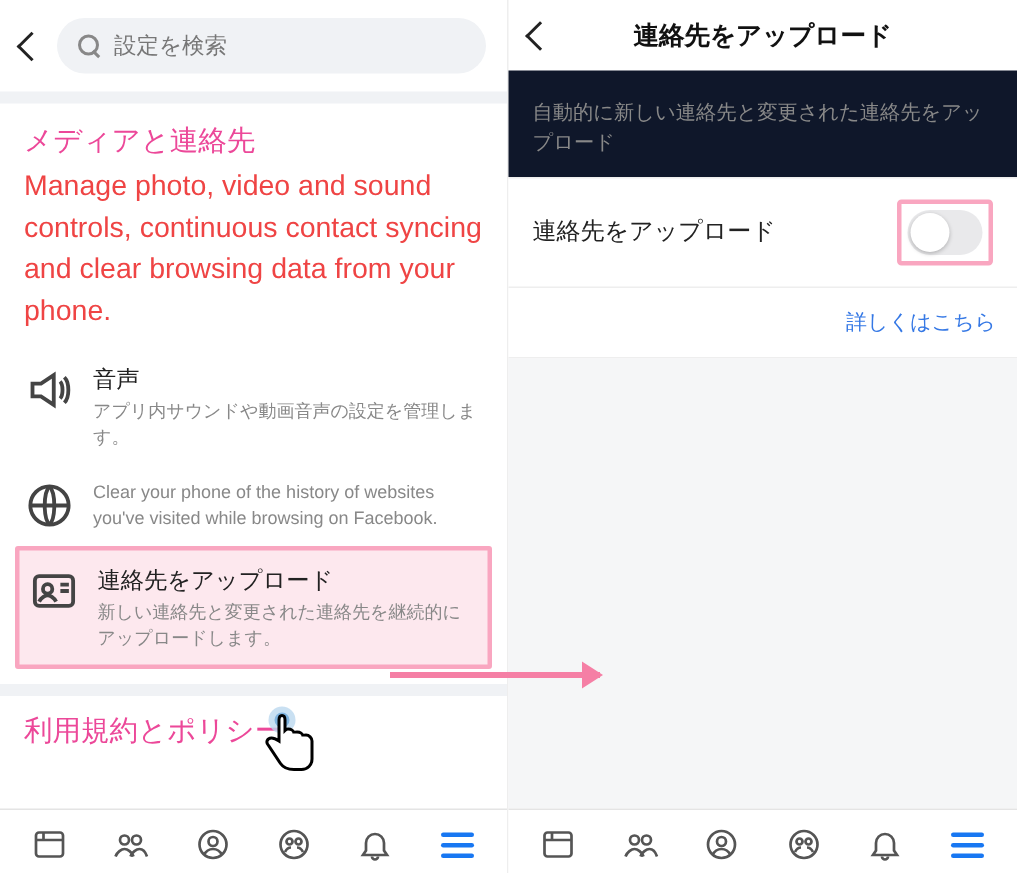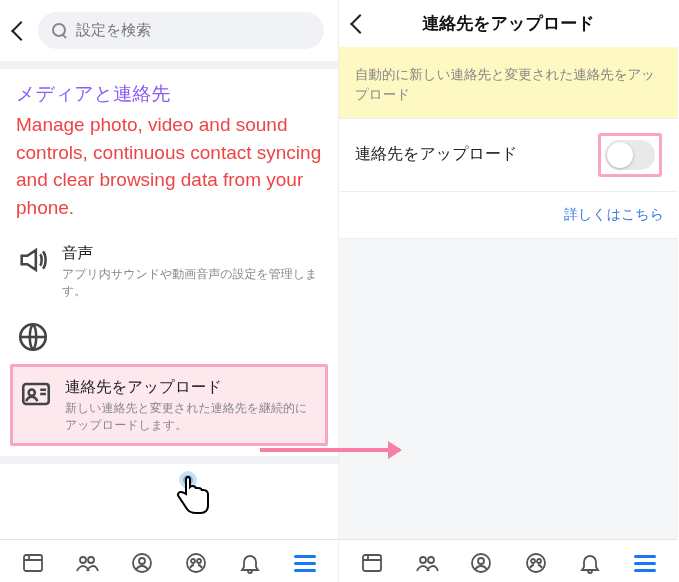--- a/index.html
+++ b/index.html
@@ -37,21 +37,21 @@
     content: ""; position: absolute; width: 2px; height: 6px;
     background: #888; transform: rotate(-45deg); left: 11px; top: 10px;
   }
   .search-text { font-size: 15px; color: #777; }
   .hdr-title {
     flex: 1; text-align: center; font-size: 17px; font-weight: 600; color: #111;
   }
   .spacer-bar { height: 8px; background: #f0f2f5; }
   
   .section-head { padding: 12px 16px 6px; }
-  .section-title { font-size: 19px; color: #8b5cf6; margin-bottom: 4px; }
+  .section-title { font-size: 19px; color: #ec4899; margin-bottom: 4px; }
   .section-sub { font-size: 19px; color: #ef4444; line-height: 1.45; }
   .rows { padding: 6px 10px 10px; }
   .row {
     display: flex; gap: 12px; padding: 10px 6px; align-items: flex-start;
   }
   .row-icon {
     width: 34px; height: 34px; flex-shrink: 0; color: #444;
     display: flex; align-items: center; justify-content: center;
   }
   .row-body { flex: 1; }
@@ -59,21 +59,21 @@
   .row-sub { font-size: 12px; color: #888; line-height: 1.4; }
   .row-hl {
     border: 3px solid #f9a6c0;
     background: #fde8ee;
     border-radius: 2px;
   }
   .terms-head { padding-top: 10px; }
   
   .info-text {
     padding: 18px 16px 12px; font-size: 13.5px; color: #888; line-height: 1.5;
-    background:#fef9c3;
+    background:#0f172a;
   }
   .toggle-row {
     display: flex; align-items: center; justify-content: space-between;
     padding: 14px 16px; border-top:1px solid #eee; border-bottom:1px solid #eee;
     background:#fff;
   }
   .toggle-label { font-size: 16px; color: #222; }
   .toggle-wrap {
     border: 3px solid #f9a6c0; padding: 4px; border-radius: 3px;
   }
@@ -159,20 +159,21 @@
     <div class="row">
       <div class="row-icon">
         <svg viewBox="0 0 24 24" fill="none" stroke="currentColor" stroke-width="1.8">
           <circle cx="12" cy="12" r="9"></circle>
           <path d="M3 12h18"></path>
           <path d="M12 3c3 3 3 15 0 18"></path>
           <path d="M12 3c-3 3-3 15 0 18"></path>
         </svg>
       </div>
       <div class="row-body">
+        <div class="row-sub">Clear your phone of the history of websites you've visited while browsing on Facebook.</div>
       </div>
     </div>
 
     <div class="row row-hl">
       <div class="row-icon">
         <svg viewBox="0 0 24 24" fill="none" stroke="currentColor" stroke-width="1.8">
           <rect x="3" y="5" width="18" height="14" rx="2"></rect>
           <circle cx="9" cy="11" r="2.2"></circle>
           <path d="M5 17c1-2 3-3 4-3s3 1 4 3"></path>
           <path d="M15 9h4M15 12h4"></path>
@@ -181,20 +182,23 @@
       <div class="row-body">
         <div class="row-title">連絡先をアップロード</div>
         <div class="row-sub">新しい連絡先と変更された連絡先を継続的にアップロードします。</div>
       </div>
     </div>
 
   </div>
 
   <div class="spacer-bar"></div>
 
+  <div class="section-head terms-head">
+    <div class="section-title">利用規約とポリシー</div>
+  </div>
 
   <div class="tabbar">
     <div class="tab">
       <svg viewBox="0 0 24 24" fill="none" stroke="currentColor" stroke-width="1.8">
           <rect x="3" y="4" width="18" height="16" rx="2"></rect>
           <path d="M3 9h18M8 4v5"></path>
         </svg>
     </div>
     <div class="tab">
       <svg viewBox="0 0 24 24" fill="none" stroke="currentColor" stroke-width="1.8">

